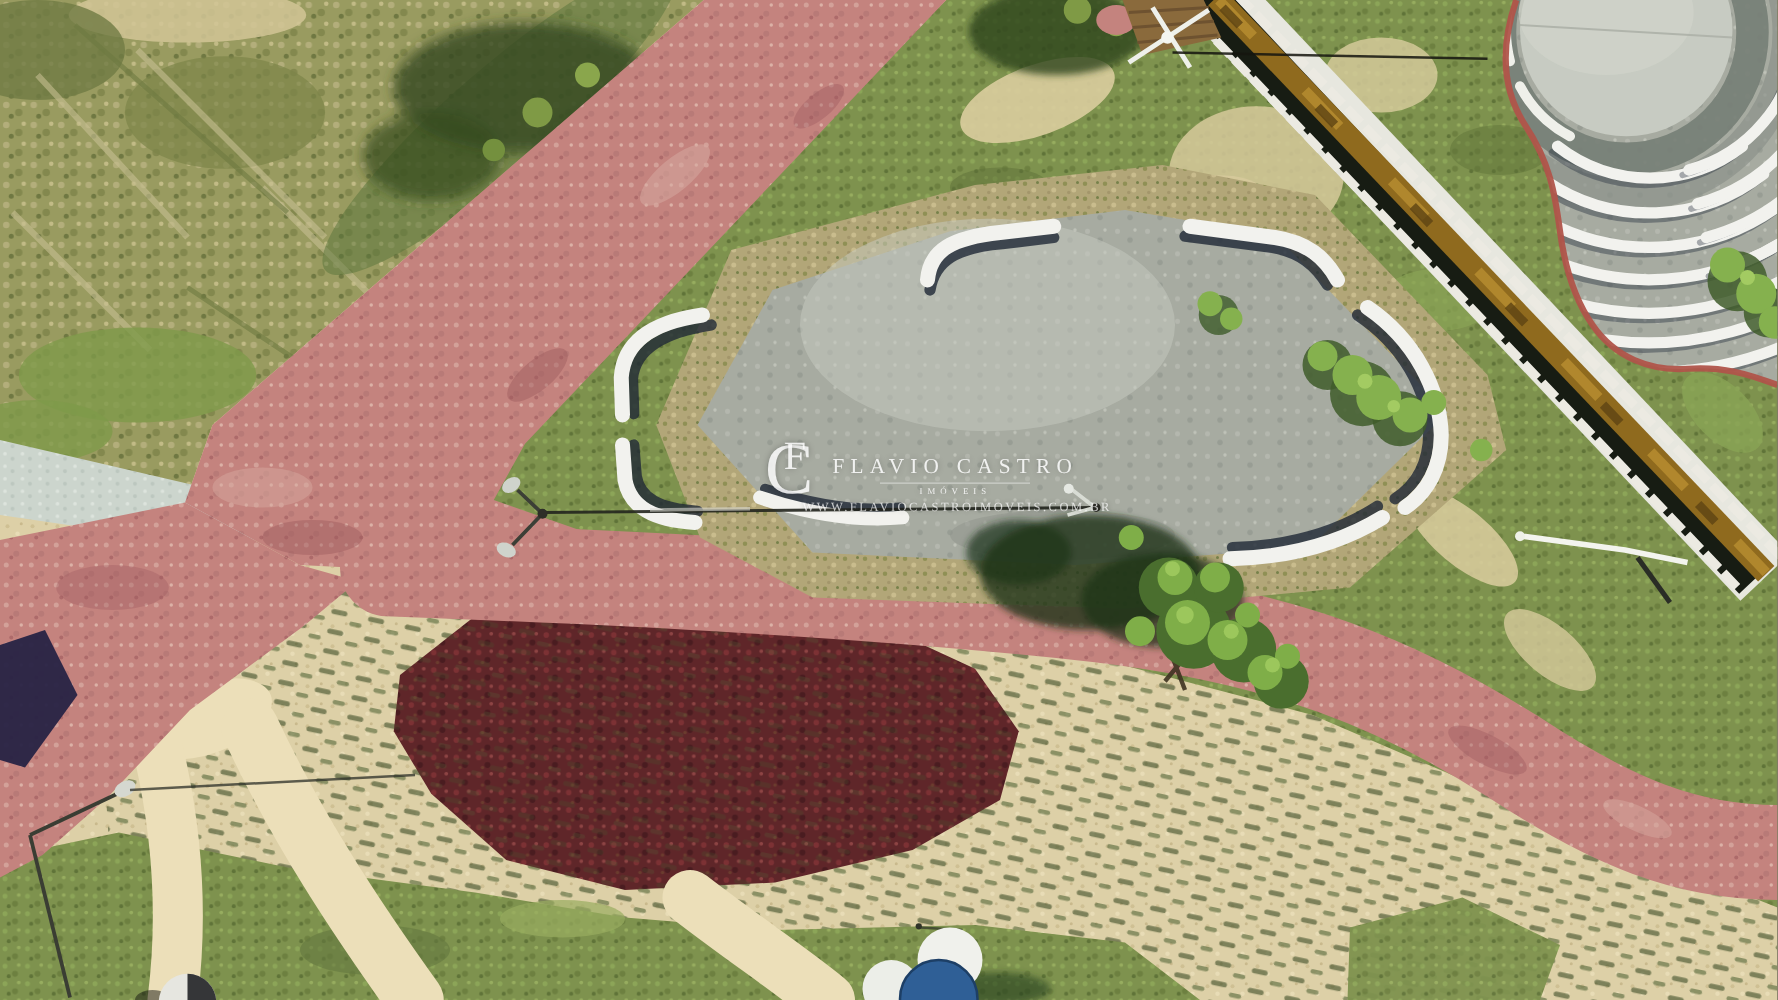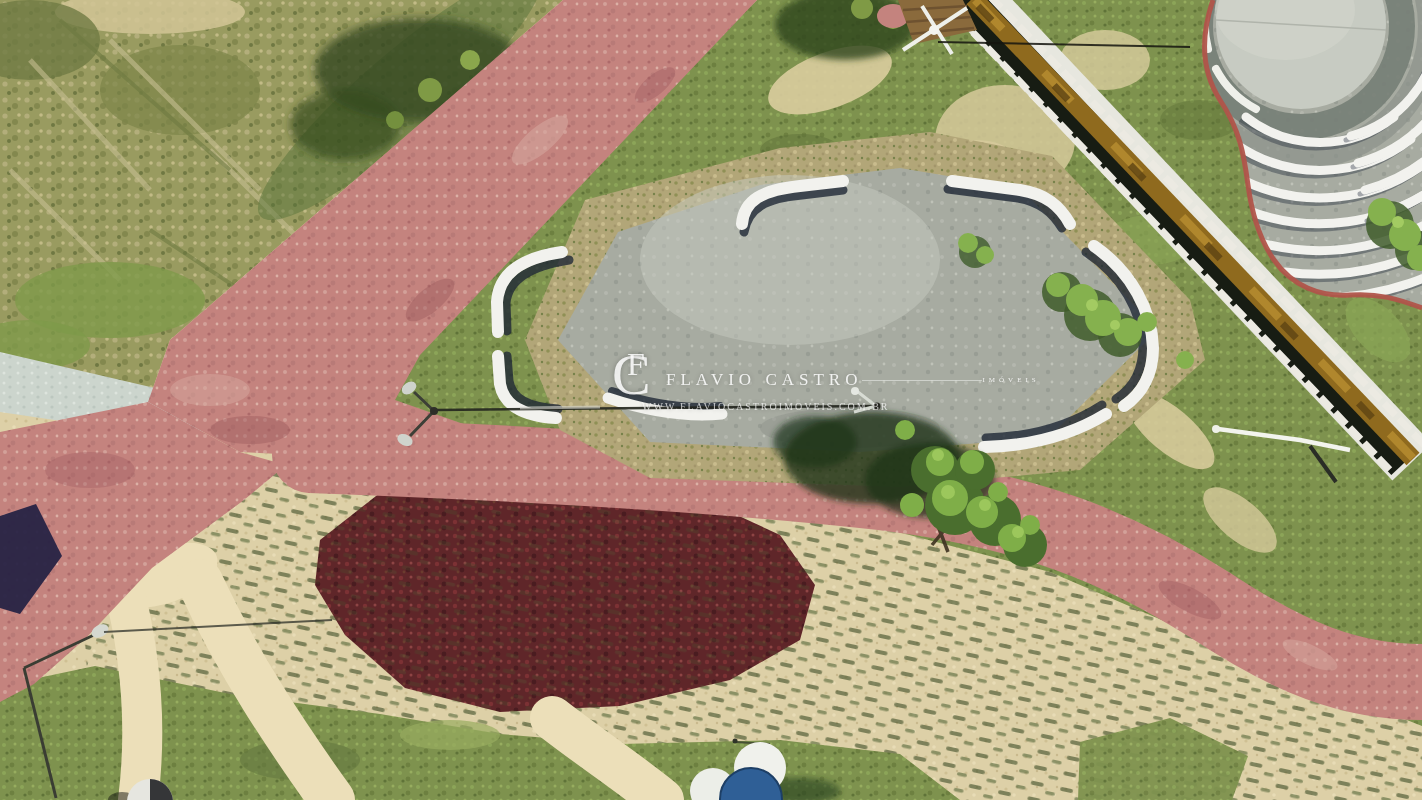--- a/index.html
+++ b/index.html
@@ -5,21 +5,21 @@
   html,body{margin:0;padding:0;background:#222;}
   .scene{position:relative;width:1422px;height:800px;overflow:hidden;background:#d8cca4;
          font-family:"Liberation Serif","DejaVu Serif",serif;}
   .scene svg{position:absolute;left:0;top:0;display:block;}
   
   .watermark{position:absolute;left:612px;top:354px;display:flex;align-items:center;gap:12px;
              color:rgba(255,255,255,0.85);text-shadow:0 0 5px rgba(0,0,0,0.25);pointer-events:none;}
   .wm-logo{position:relative;width:42px;height:52px;}
   .wm-c{position:absolute;left:0;top:-8px;font-size:58px;line-height:58px;font-weight:400;}
   .wm-f{position:absolute;left:15px;top:-6px;font-size:32px;line-height:32px;font-weight:400;}
-  .wm-text{display:flex;flex-direction:row;align-items:center;}
+  .wm-text{display:flex;flex-direction:column;align-items:center;}
   .wm-name{font-size:17px;letter-spacing:5px;white-space:nowrap;}
   .wm-rule{width:120px;height:1px;background:rgba(255,255,255,0.45);margin:3px 0 2px 0;}
   .wm-tagline{font-size:7px;letter-spacing:4px;}
   .wm-site{position:absolute;left:642px;top:401px;font-size:10px;letter-spacing:2px;
            color:rgba(255,255,255,0.72);text-shadow:0 0 4px rgba(0,0,0,0.3);white-space:nowrap;pointer-events:none;}
 </style>
 </head>
 <body>
 
 <div class="scene">

